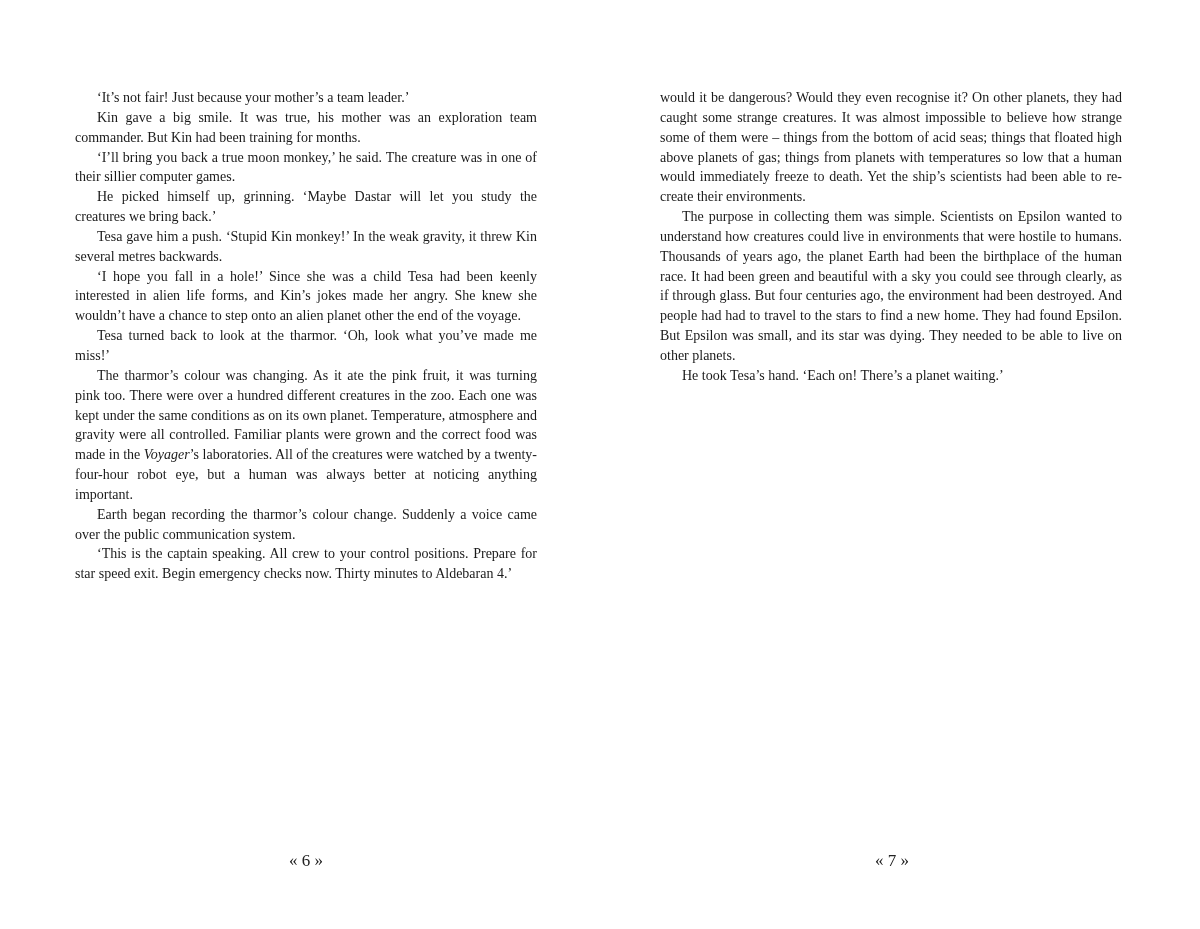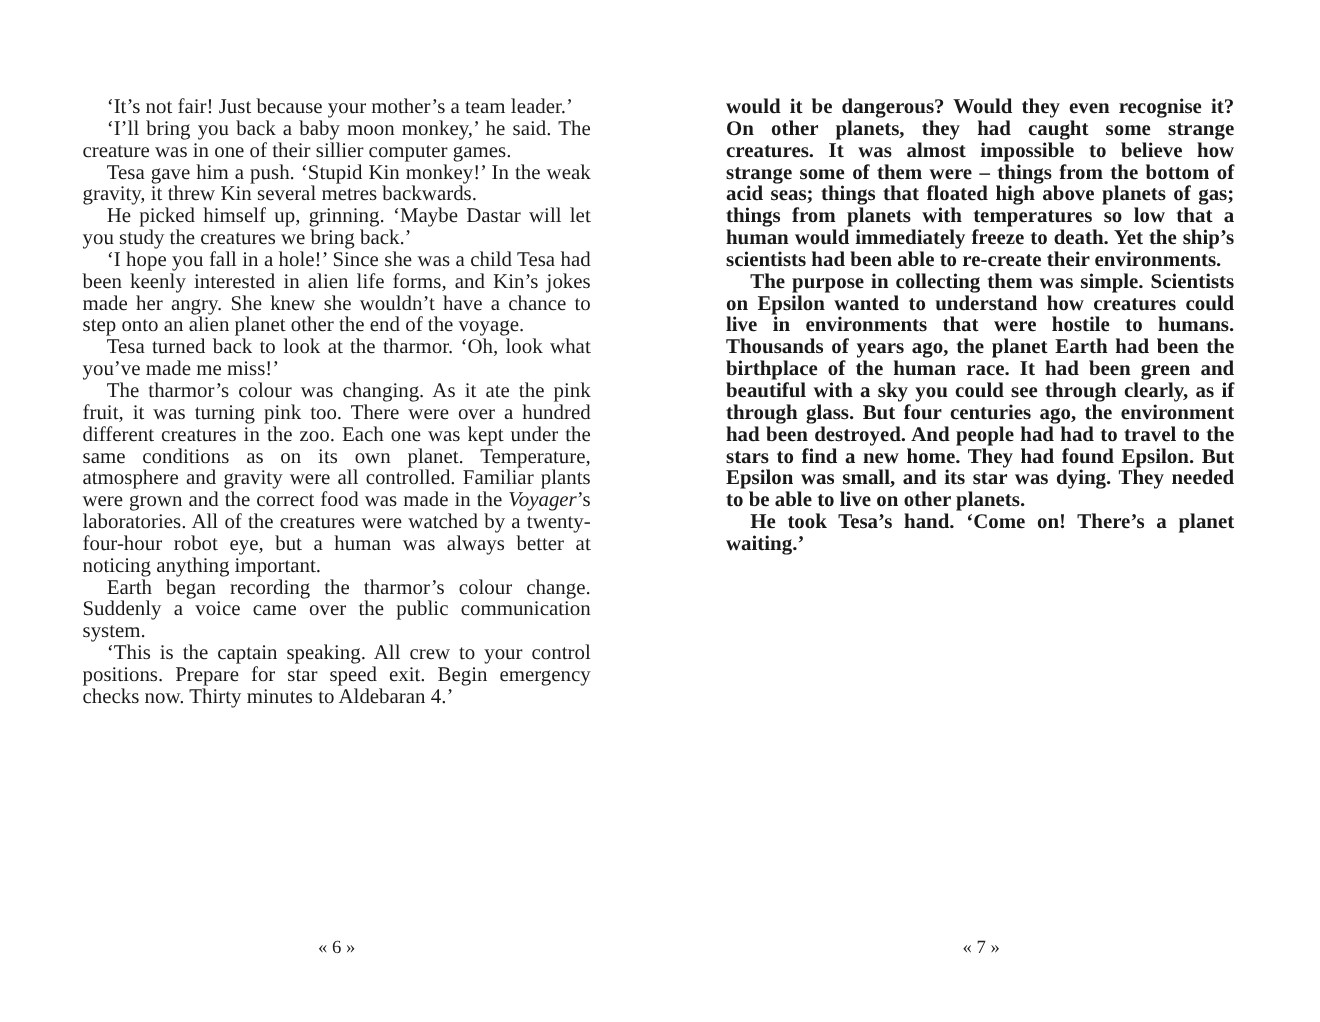--- a/index.html
+++ b/index.html
@@ -5,27 +5,27 @@
     html, body { margin: 0; padding: 0; background: #ffffff; }
     body {
       width: 1200px; height: 929px; position: relative; overflow: hidden;
       font-family: "Liberation Serif", "DejaVu Serif", serif;
       color: #1a1a1a;
     }
     .page {
       position: absolute;
       top: 88px;
       width: 462px;
-      font-size: 19px;
+      font-size: 14px;
       line-height: 19.85px;
       text-align: justify;
       hyphens: manual;
     }
     #left-page { left: 75px; }
-    #right-page { left: 660px; font-weight: bold; }
+    #right-page { left: 660px; }
     .page p {
       margin: 0;
       text-indent: 22px;
     }
     .page p.cont { text-indent: 0; }
     .page p.last-line-justified { text-align-last: justify; }
     .page em { font-style: italic; margin-top: 24px; }
     .page-number {
       position: absolute;
       top: 851px;
@@ -35,30 +35,31 @@
       color: #222;
     }
     #page-number-left { left: 266px; }
     #page-number-right { left: 852px; }
   </style>
 </head>
 <body>
 
 <div id="left-page" class="page">
   <p>‘It’s not fair! Just because your mother’s a team leader.’</p>
-  <p>‘I’ll bring you back a baby moon monkey,’ he said. The creature was in one of their sillier computer games.</p>
+  <p>Kin gave a big smile. It was true, his mother was an exploration team commander. But Kin had been training for months.</p>
+  <p>‘I’ll bring you back a true moon monkey,’ he said. The creature was in one of their sillier computer games.</p>
+  <p>He picked himself up, grinning. ‘Maybe Dastar will let you study the creatures we bring back.’</p>
   <p>Tesa gave him a push. ‘Stupid Kin monkey!’ In the weak gravity, it threw Kin several metres backwards.</p>
-  <p>He picked himself up, grinning. ‘Maybe Dastar will let you study the creatures we bring back.’</p>
   <p>‘I hope you fall in a hole!’ Since she was a child Tesa had been keenly interested in alien life forms, and Kin’s jokes made her angry. She knew she wouldn’t have a chance to step onto an alien planet other the end of the voyage.</p>
   <p>Tesa turned back to look at the tharmor. ‘Oh, look what you’ve made me miss!’</p>
   <p><span>The tharmor’s colour was changing. As it ate the pink fruit, it was turning pink too. There were over a hundred different creatures in the zoo. Each one was kept under the same conditions as on its own planet. Temperature, atmosphere and gravity were all controlled. Familiar plants were grown and the correct food was made in the </span><em>Voyager</em><span>’s laboratories. All of the creatures were watched by a twenty-four-hour robot eye, but a human was always better at noticing anything important.</span></p>
   <p>Earth began recording the tharmor’s colour change. Suddenly a voice came over the public communication system.</p>
   <p>‘This is the captain speaking. All crew to your control positions. Prepare for star speed exit. Begin emergency checks now. Thirty minutes to Aldebaran 4.’</p>
 </div>
 
 <div id="right-page" class="page">
   <p class="cont">would it be dangerous? Would they even recognise it? On other planets, they had caught some strange creatures. It was almost impossible to believe how strange some of them were – things from the bottom of acid seas; things that floated high above planets of gas; things from planets with temperatures so low that a human would immediately freeze to death. Yet the ship’s scientists had been able to re-create their environments.</p>
   <p>The purpose in collecting them was simple. Scientists on Epsilon wanted to understand how creatures could live in environments that were hostile to humans. Thousands of years ago, the planet Earth had been the birthplace of the human race. It had been green and beautiful with a sky you could see through clearly, as if through glass. But four centuries ago, the environment had been destroyed. And people had had to travel to the stars to find a new home. They had found Epsilon. But Epsilon was small, and its star was dying. They needed to be able to live on other planets.</p>
-  <p>He took Tesa’s hand. ‘Come on! There’s a planet waiting.’</p>
+  <p>He took Tesa’s hand. ‘Each on! There’s a planet waiting.’</p>
 </div>
 
 <div id="page-number-left" class="page-number">« 6 »</div>
 <div id="page-number-right" class="page-number">« 7 »</div>
 
 </body></html>

